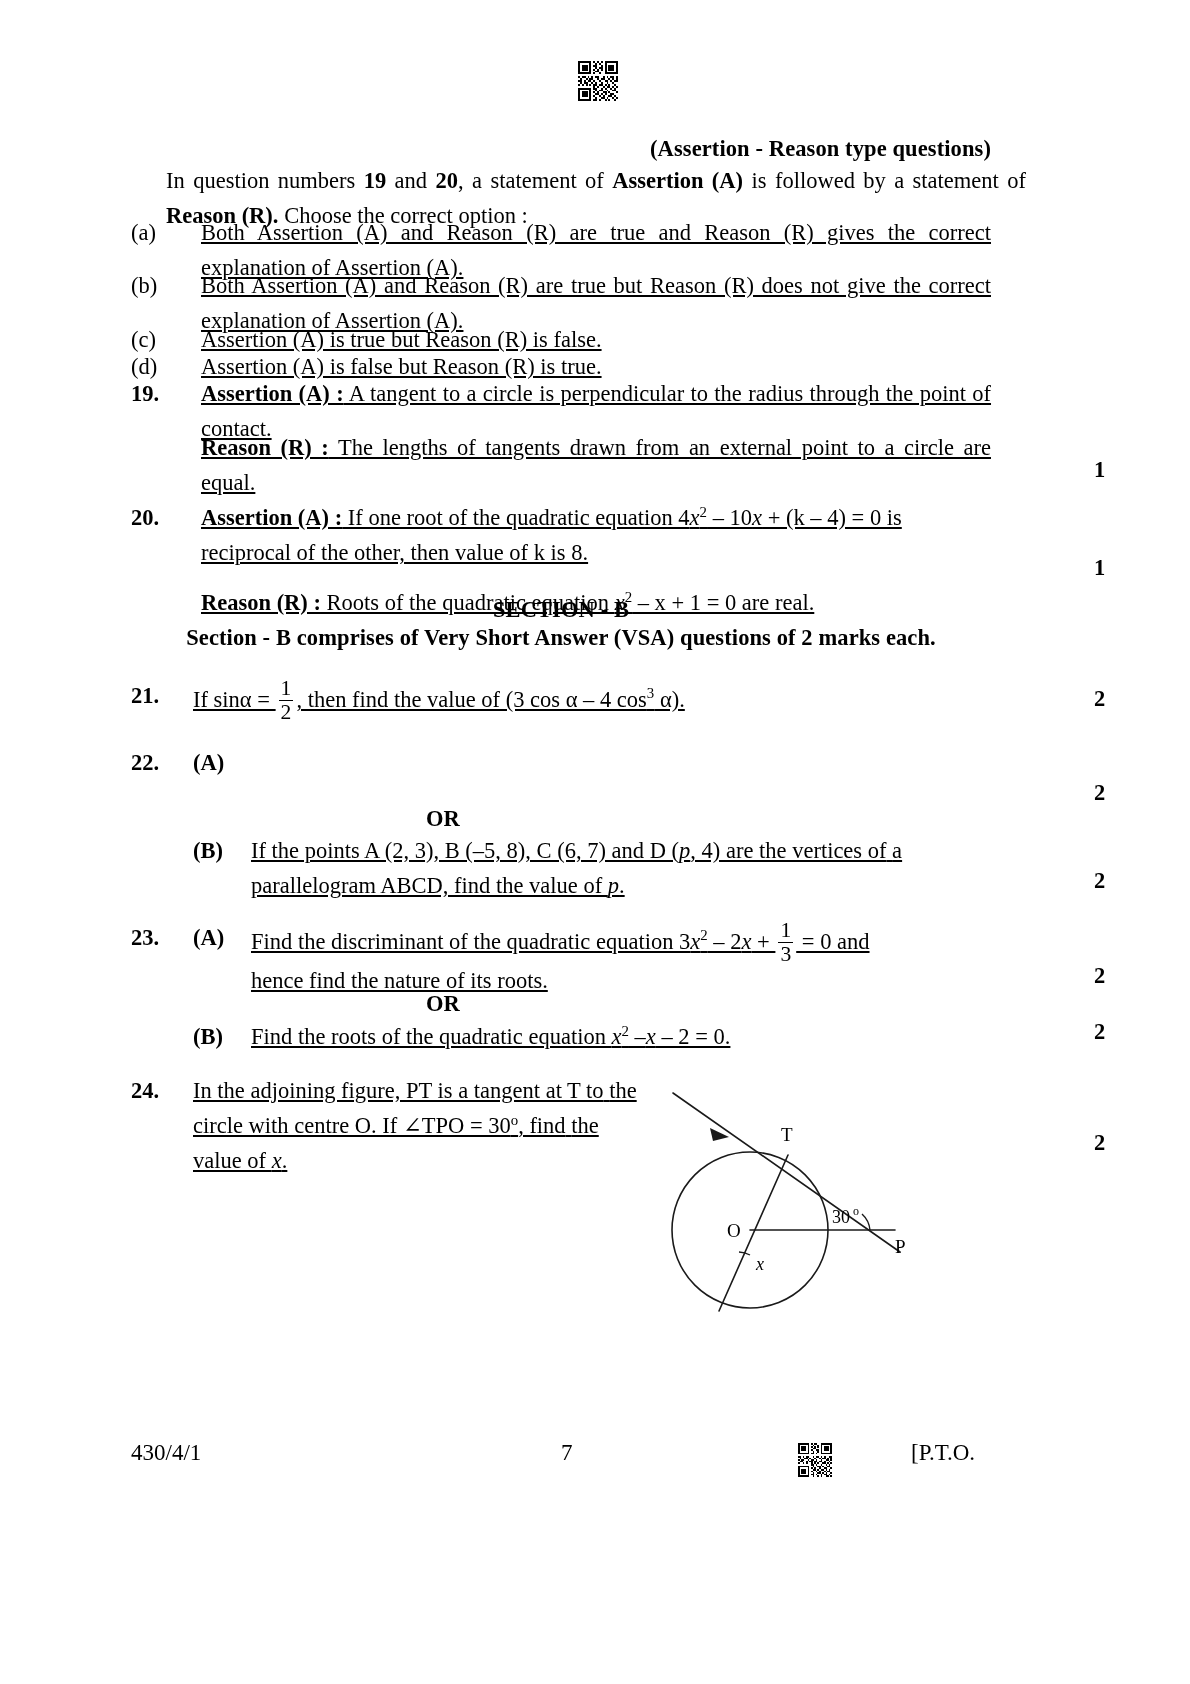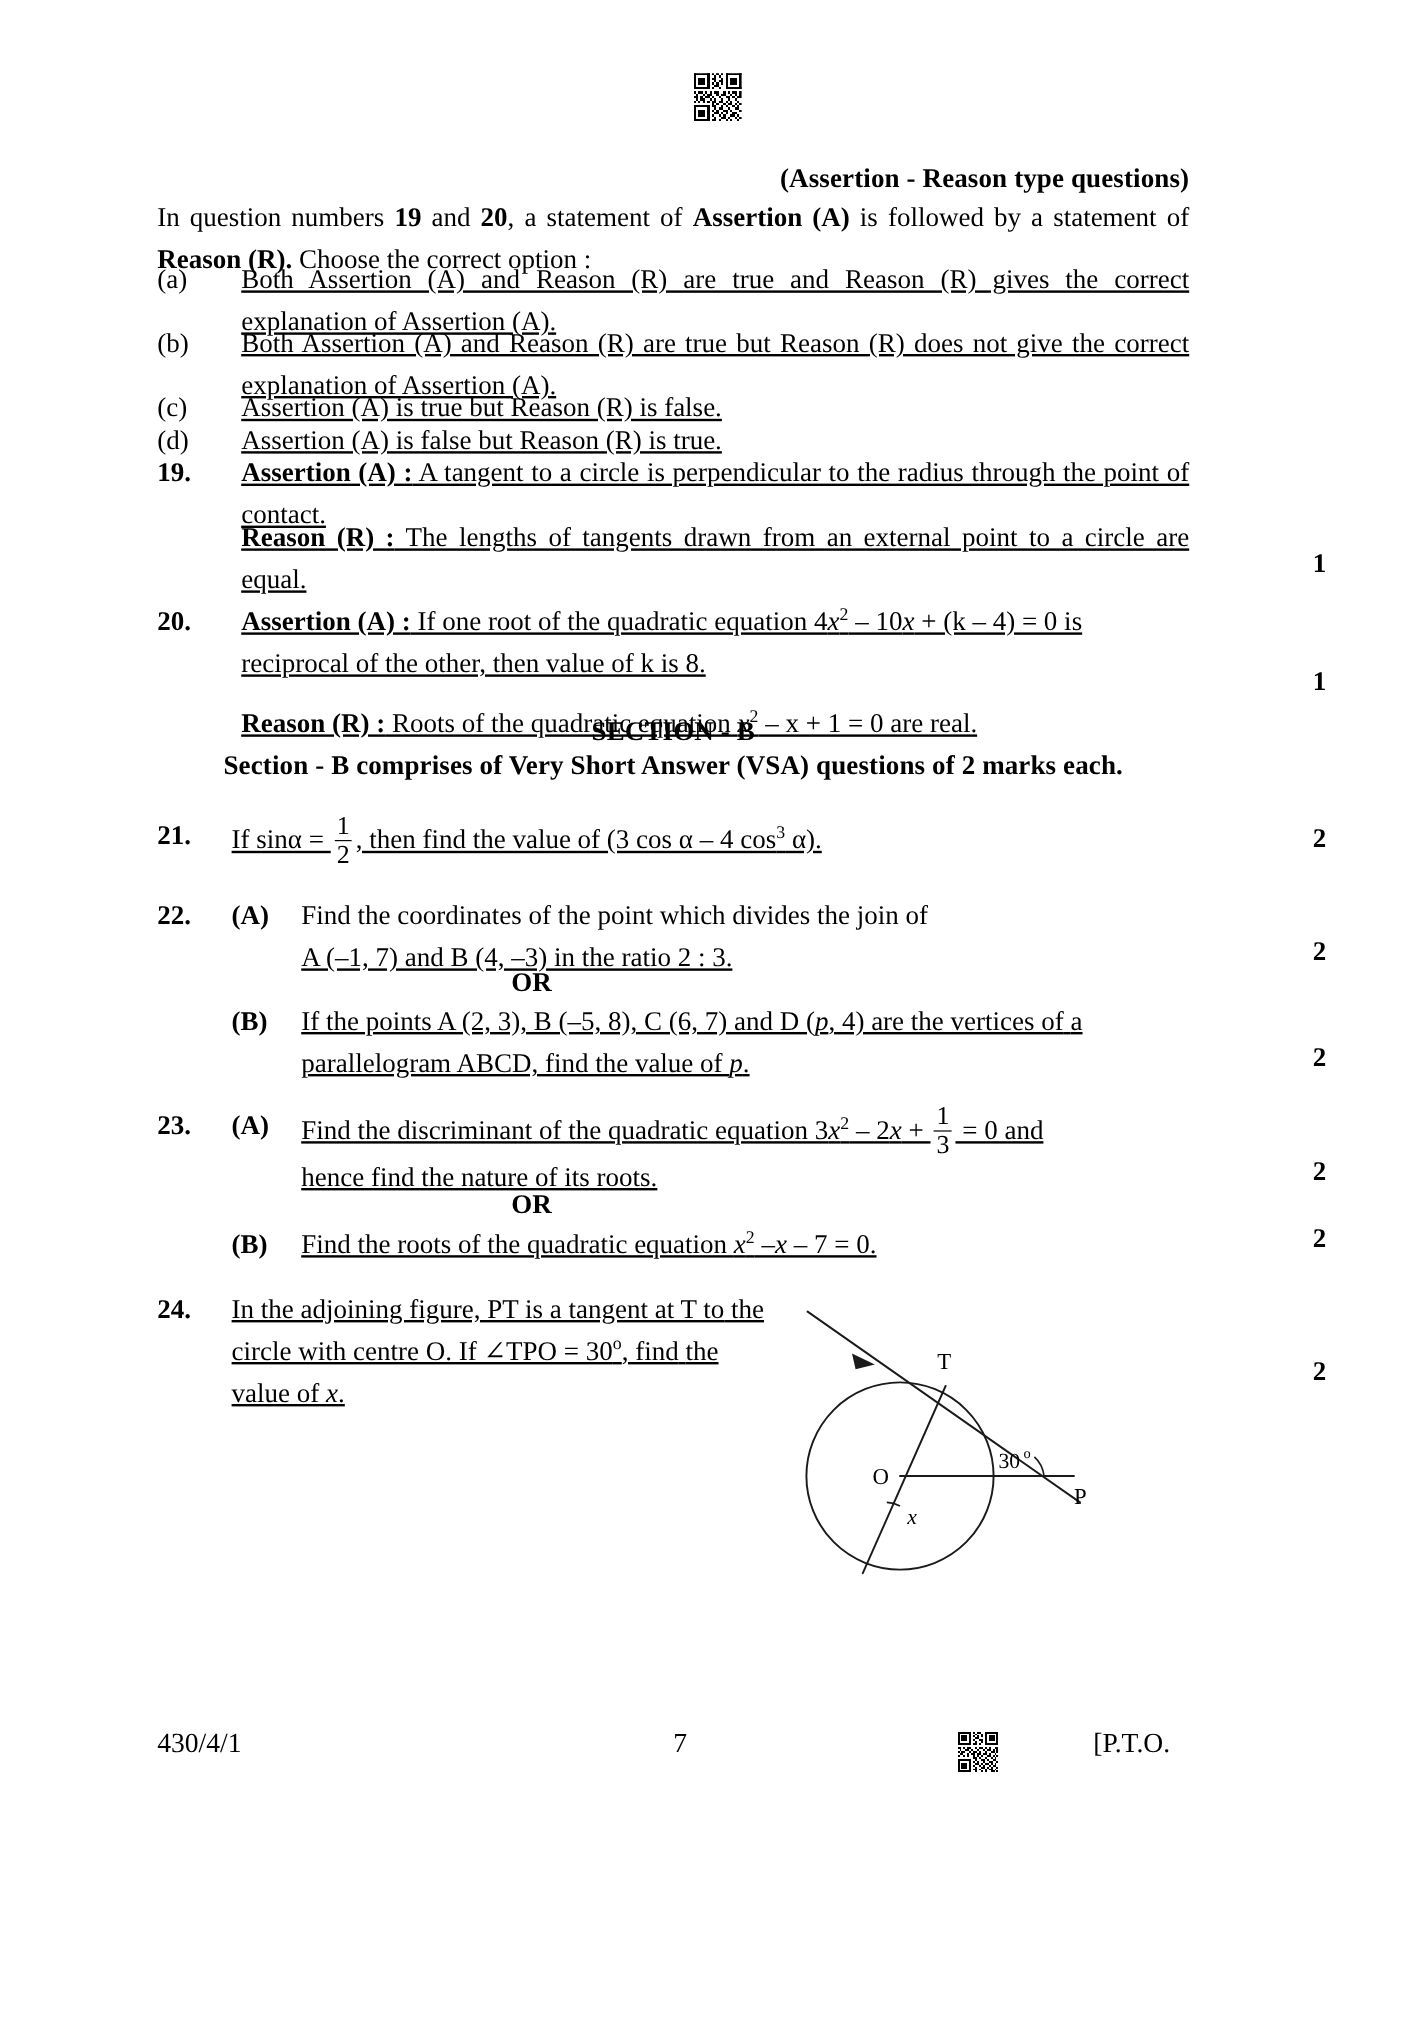--- a/index.html
+++ b/index.html
@@ -57,20 +57,21 @@
     font-size: 22.5px;
     text-align: center;
     letter-spacing: 0.1px;
   }
 
   .para {
     font-size: 22.5px;
     line-height: 35px;
     text-align: justify;
     text-justify: inter-word;
+    margin-left: 35px;
   }
 
   
   .qrow {
     position: relative;
     display: flex;
     font-size: 22.5px;
     line-height: 35px;
   }
   .qlabel {
@@ -339,23 +340,20 @@
       <div class="qlabel w62">21.</div>
       <div class="qbody nojust">
         <span>If sinα = </span><span class="frac"><span class="num">1</span><span class="den">2</span></span><span>, then find the value of (3 cos α – 4 cos</span><span class="sup">3</span><span> α).</span>
       </div>
     </div>
     <div class="marks-abs" style="top:686px;">2</div>
 
     <div class="abs qrow" style="left:0; top:745px; width:860px;">
       <div class="qlabel w62">22.</div>
       <div class="sublabel">(A)</div>
-      <div class="qbody">
-        <span class="jfill">Find  the  coordinates  of  the  point  which  divides  the  join  of</span><span>A (–1, 7) and B (4, –3) in the ratio 2 : 3.</span>
-      </div>
     </div>
     <div class="marks-abs" style="top:780px;">2</div>
 
     <div class="abs heading-center" style="left:62px; top:806px; width:500px;">OR</div>
 
     <div class="abs qrow" style="left:0; top:833px; width:860px;">
       <div class="qlabel w62"></div>
       <div class="sublabel">(B)</div>
       <div class="qbody nojust">
         <span>If the points A (2, 3), B (–5, 8), C (6, 7) and D (</span><span class="ital">p</span><span>, 4) are the vertices of</span>
@@ -377,21 +375,21 @@
       <div class="qbody nojust">hence find the nature of its roots.</div>
     </div>
     <div class="marks-abs" style="top:963px;">2</div>
 
     <div class="abs heading-center" style="left:62px; top:991px; width:500px;">OR</div>
 
     <div class="abs qrow" style="left:0; top:1019px; width:860px;">
       <div class="qlabel w62"></div>
       <div class="sublabel">(B)</div>
       <div class="qbody nojust">
-        <span>Find the roots of the quadratic equation </span><span class="ital">x</span><span class="sup">2</span><span> –</span><span class="ital">x</span><span> – 7 = 0.</span>
+        <span>Find the roots of the quadratic equation </span><span class="ital">x</span><span class="sup">2</span><span> –</span><span class="ital">x</span><span> – 2 = 0.</span>
       </div>
     </div>
     <div class="marks-abs" style="top:1019px;">2</div>
 
     <div class="abs qrow" style="left:0; top:1073px; width:520px;">
       <div class="qlabel w62">24.</div>
       <div class="qbody nojust">
         <span>In the adjoining figure, PT is a tangent at T to</span>
         <span>the circle with centre O. If ∠TPO = 30</span><span class="sup">o</span><span>, find</span>
         <span>the value of </span><span class="ital">x</span><span>.</span>

